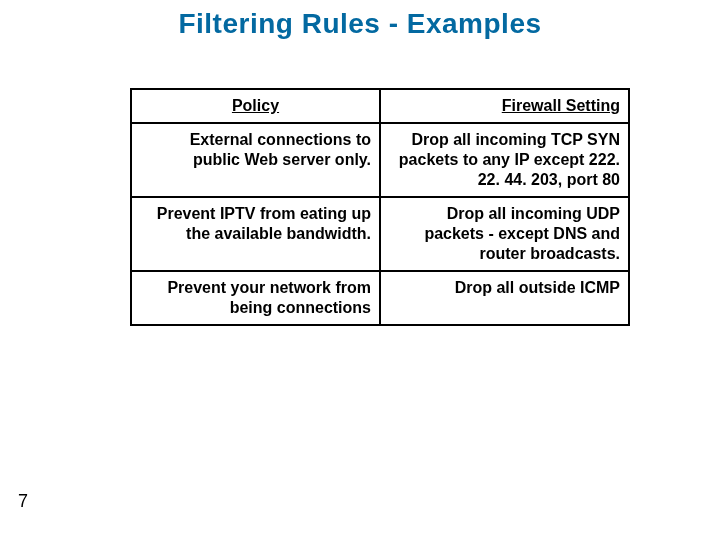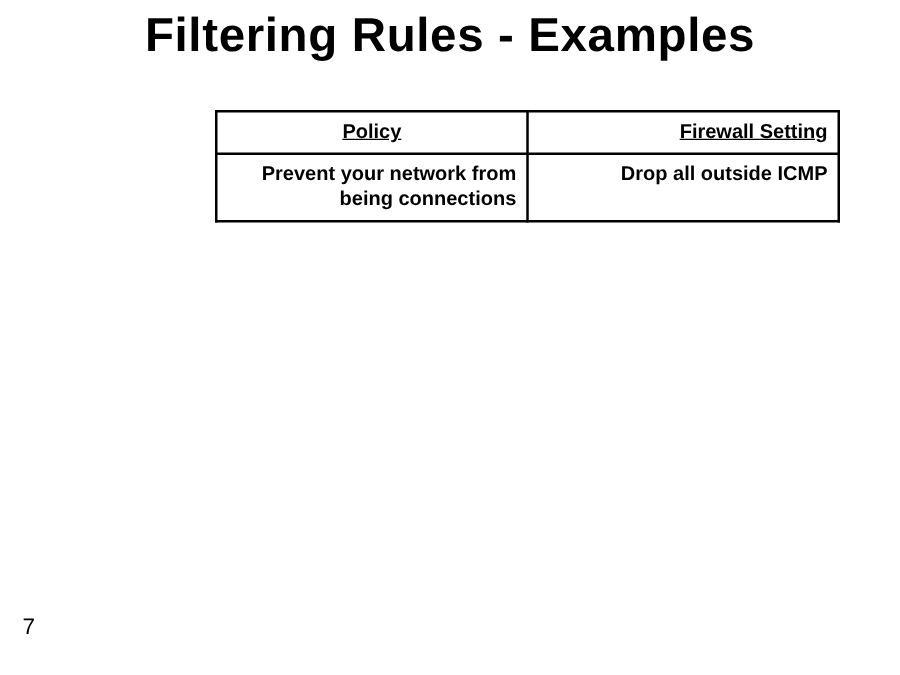--- a/index.html
+++ b/index.html
@@ -16,36 +16,35 @@
     width: 720px;
     height: 540px;
     box-sizing: border-box;
   }
   .title {
     position: absolute;
     top: 8px;
     left: 0;
     right: 0;
     text-align: center;
-    font-size: 38px;
+    font-size: 28px;
     font-weight: bold;
-    color: #000000;
+    color: #0369a1;
     letter-spacing: 0.5px;
   }
   .table-wrap {
     position: absolute;
     top: 88px;
     left: 130px;
     width: 500px;
   }
   table {
     border-collapse: collapse;
     width: 100%;
     table-layout: fixed;
-    margin-left: 42px;
   }
   th, td {
     border: 2px solid #000;
     padding: 6px 8px;
     font-size: 16px;
     line-height: 1.25;
     vertical-align: top;
     text-align: right;
     font-weight: bold;
   }
@@ -81,20 +80,28 @@
         <col class="col-setting">
       </colgroup>
       <thead>
         <tr>
           <th class="policy-head">Policy</th>
           <th>Firewall Setting</th>
         </tr>
       </thead>
       <tbody>
         <tr>
+          <td>External connections to public Web server only.</td>
+          <td>Drop all incoming TCP SYN packets to any IP except 222. 22. 44. 203, port 80</td>
+        </tr>
+        <tr>
+          <td>Prevent IPTV from eating up the available bandwidth.</td>
+          <td>Drop all incoming UDP packets - except DNS and router broadcasts.</td>
+        </tr>
+        <tr>
           <td>Prevent your network from being connections</td>
           <td>Drop all outside ICMP</td>
         </tr>
       </tbody>
     </table>
   </div>
 
   <div class="page-number">7</div>
 
 </div>

